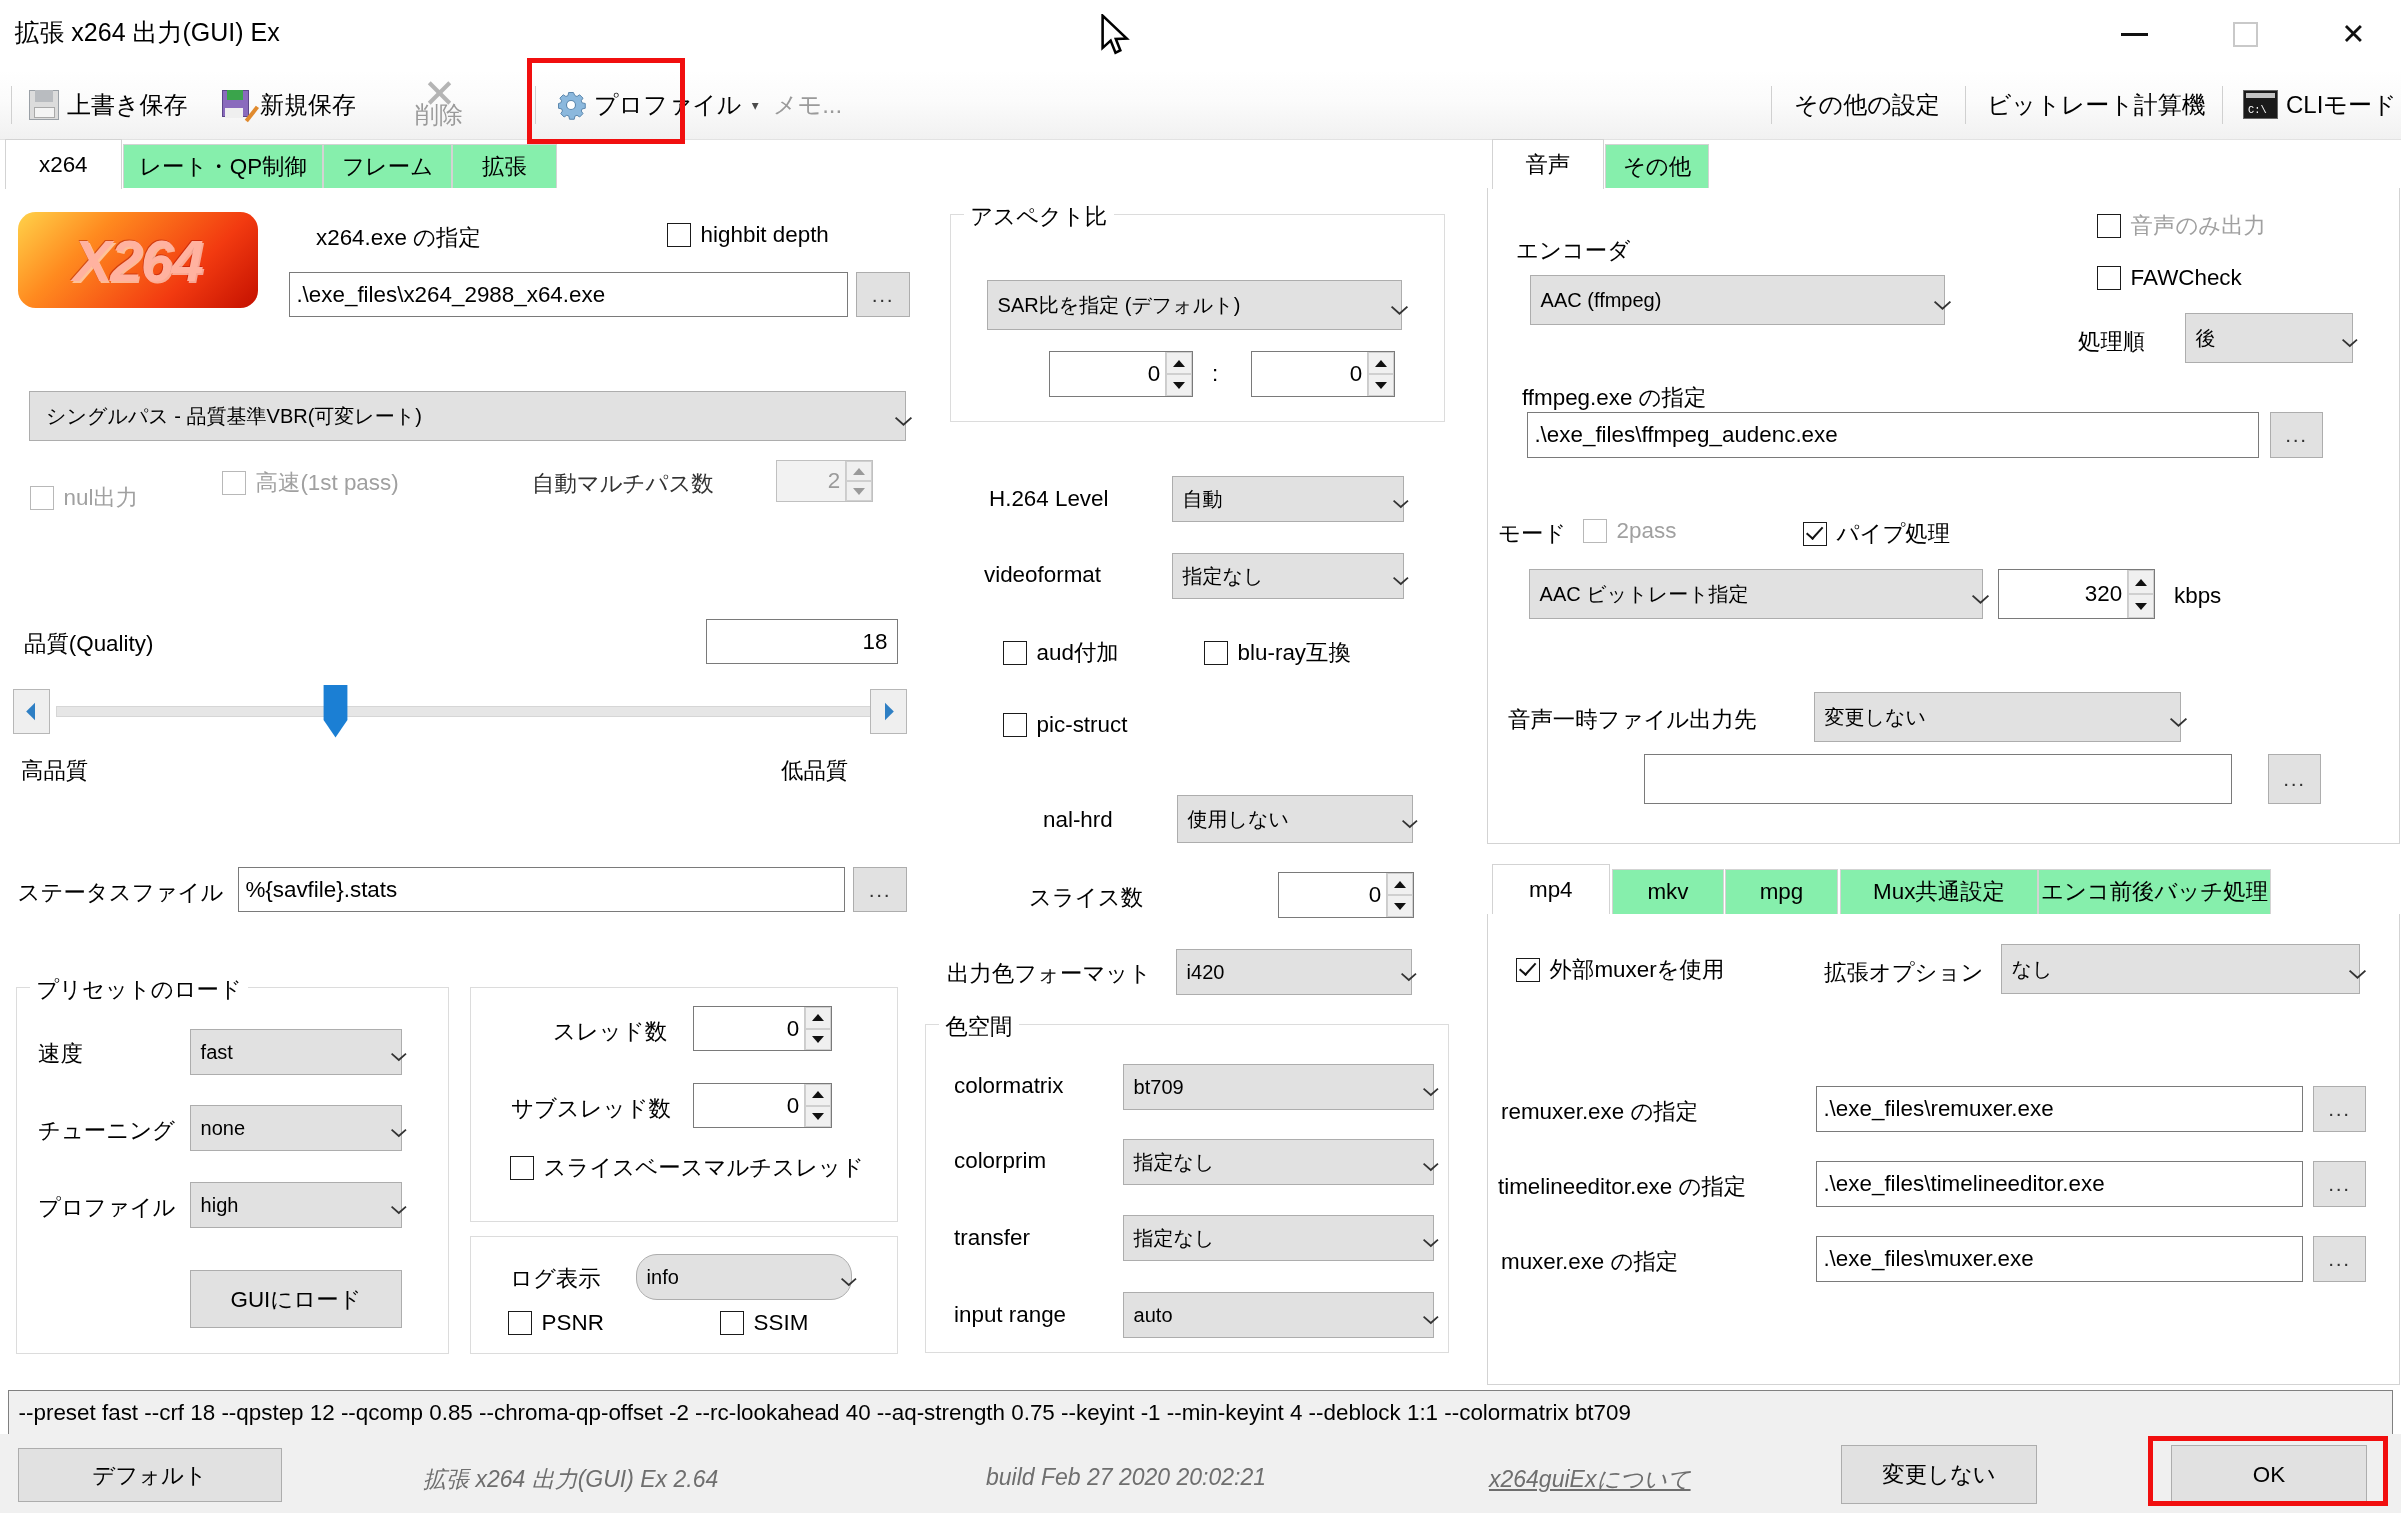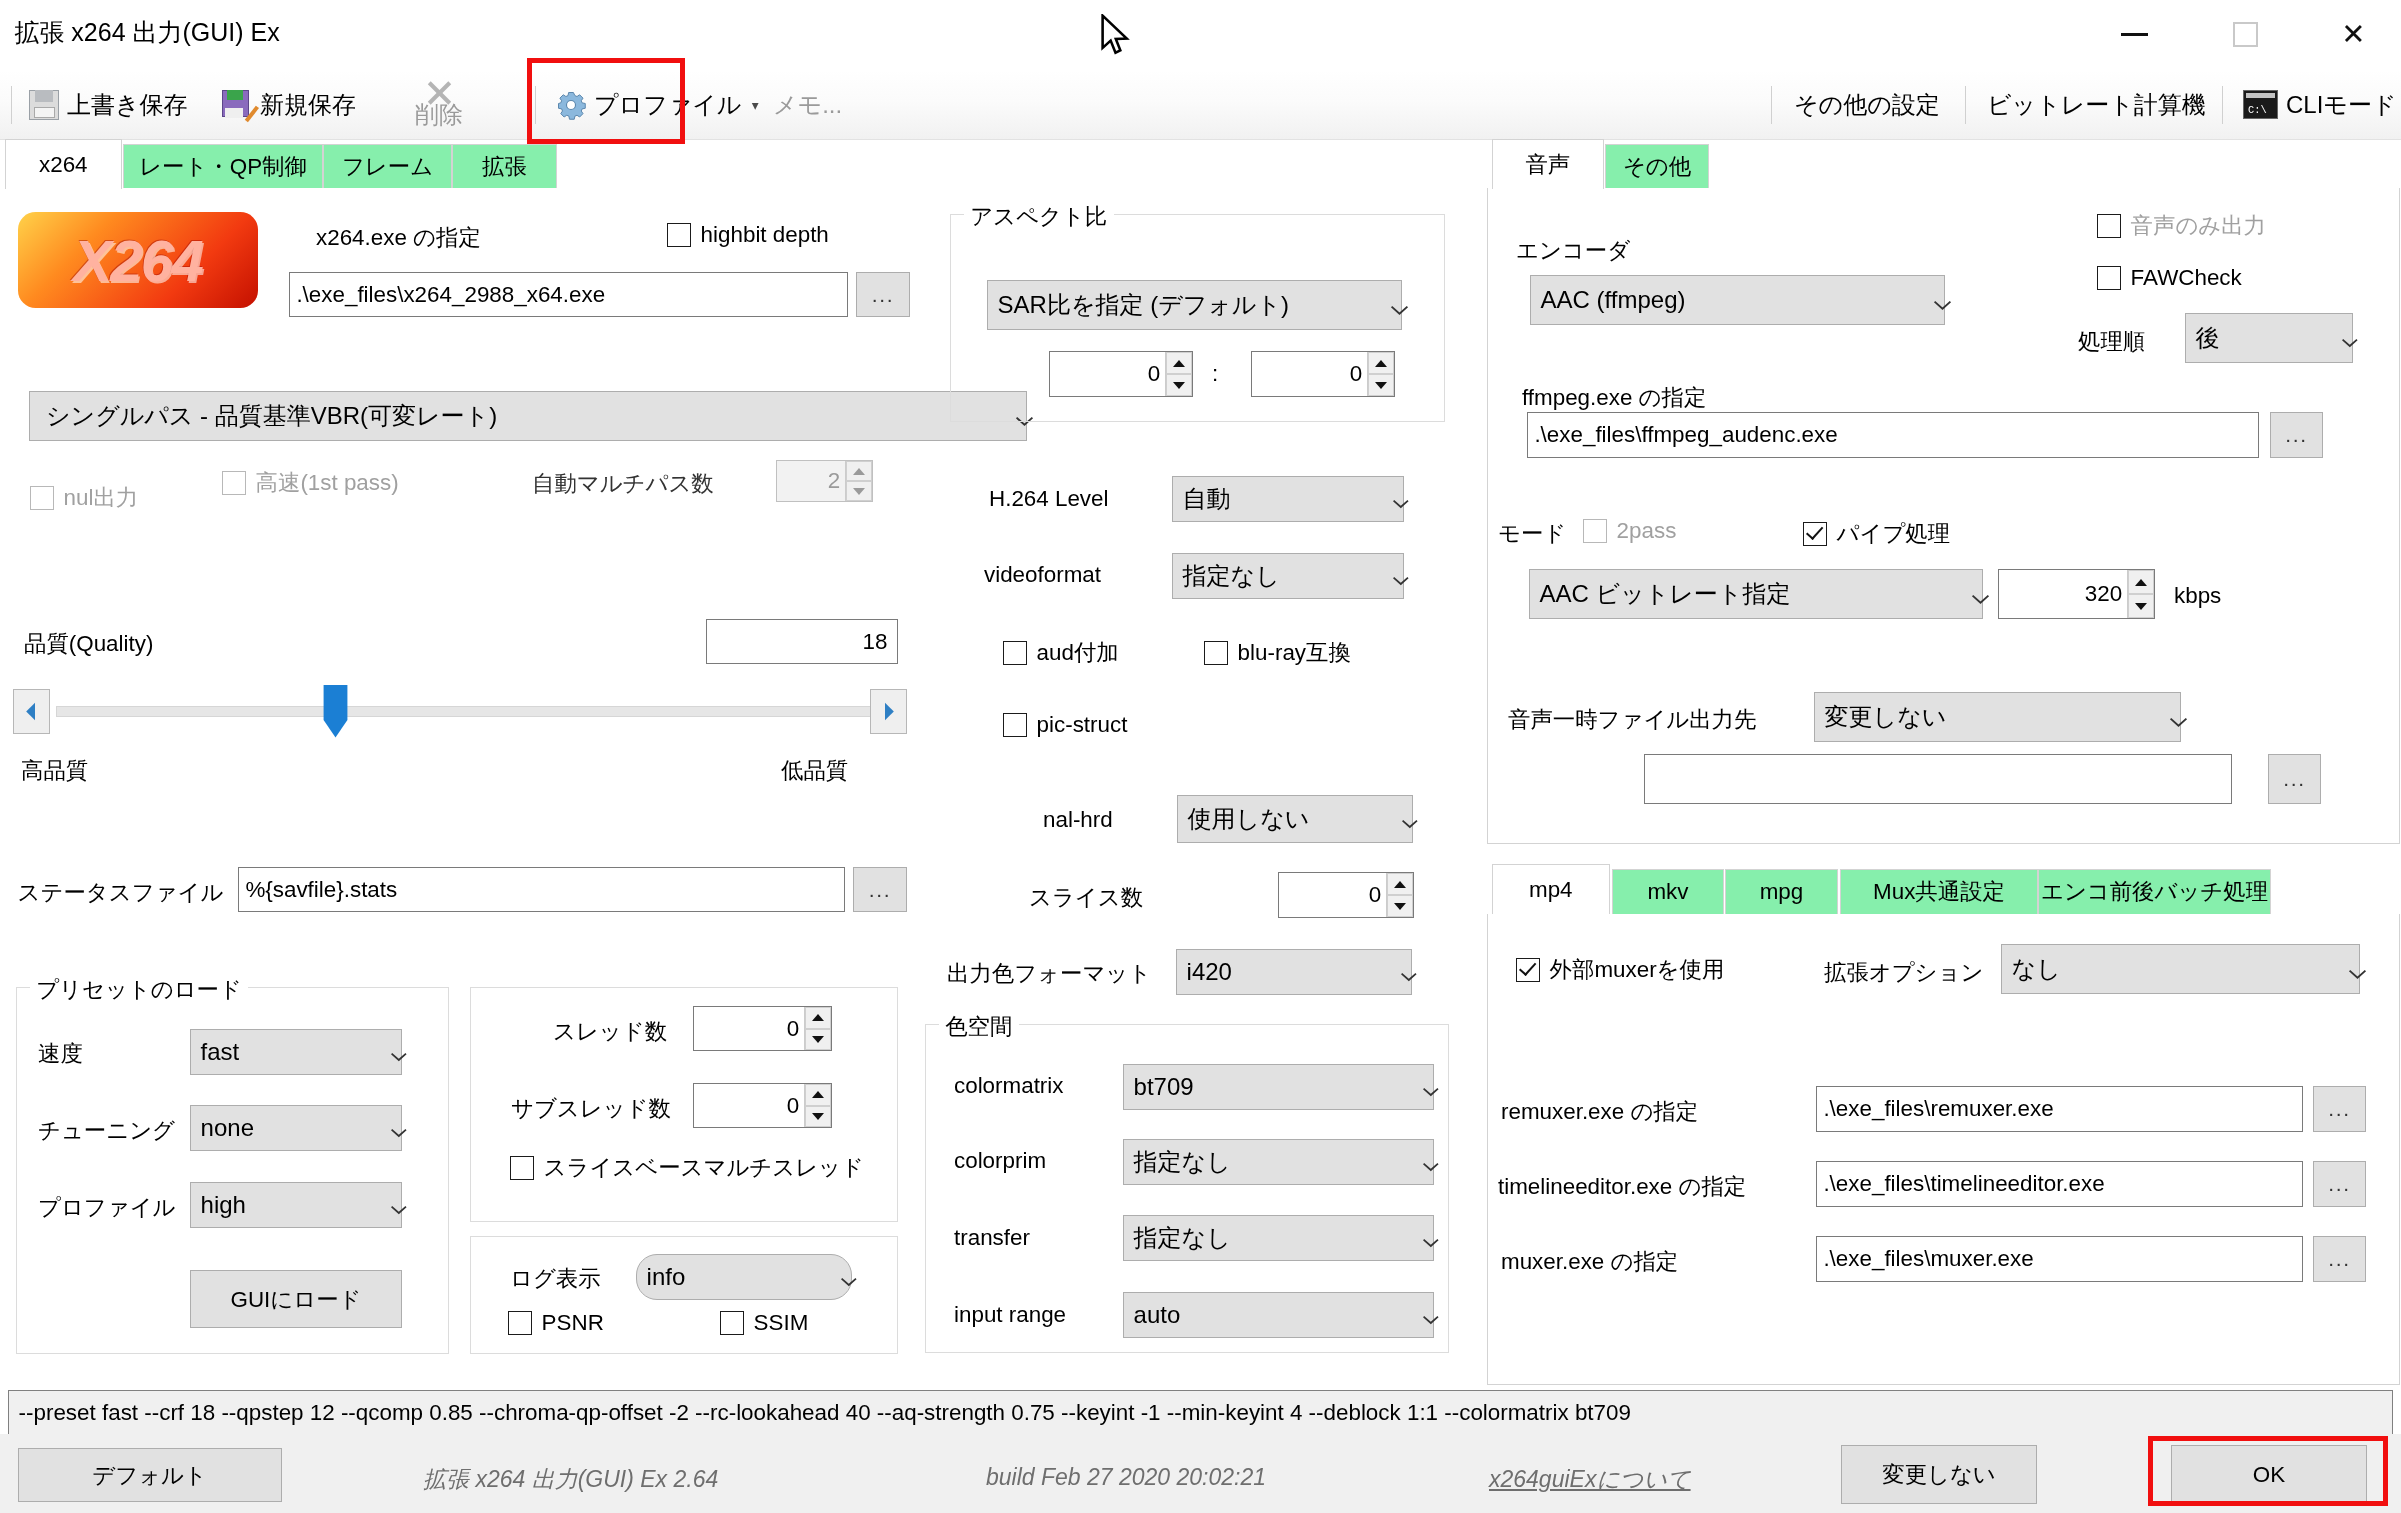--- a/index.html
+++ b/index.html
@@ -70,21 +70,21 @@
 
   .textbox{position:absolute;background:#fff;border:1.6px solid #7a7a7a;box-sizing:border-box;
       display:flex;align-items:center;padding:0 6.4px;font-size:22.4px;color:#000;}
   .textbox.num{justify-content:flex-end;padding-right:9.6px;}
 
   .btn{position:absolute;background:#e1e1e1;border:0.8px solid #adadad;box-sizing:border-box;
       display:flex;align-items:center;justify-content:center;font-size:22.4px;color:#000;}
   .btn.dots{font-size:21px;letter-spacing:1.6px;color:#333;}
 
   .combo{position:absolute;background:#e1e1e1;border:0.8px solid #adadad;box-sizing:border-box;
-      display:flex;align-items:center;padding-left:9.6px;font-size:24px;color:#000;}
+      display:flex;align-items:center;padding-left:9.6px;font-size:20px;color:#000;}
   .combo .arrow{position:absolute;right:11.2px;top:50%;transform:translateY(-50%);width:0;height:0;}
   .combo .arrow svg{display:block;}
 
   .spin{position:absolute;background:#fff;border:1.6px solid #7a7a7a;box-sizing:border-box;display:flex;align-items:center;}
   .spin .val{flex:1;text-align:right;padding-right:4.8px;font-size:22.4px;}
   .spin .btns{width:27px;height:100%;display:flex;flex-direction:column;border-left:0.8px solid #ccc;box-sizing:border-box;}
   .spin .btns div{flex:1;background:#f0f0f0;border:0.8px solid #cfcfcf;box-sizing:border-box;display:flex;align-items:center;justify-content:center;}
   .spin.dis{background:#f2f2f2;border-color:#c0c0c0;color:#9a9a9a;}
   .spin.dis .val{color:#9a9a9a;}
   .tri-up{width:0;height:0;border-left:6.4px solid transparent;border-right:6.4px solid transparent;border-bottom:7.2px solid #111;}
@@ -246,21 +246,21 @@
   <span class="box"></span>
   <span>highbit depth</span>
 </div>
 <div class="textbox" style="left:289px;top:272px;width:559px;height:45px;">
   <span>.\exe_files\x264_2988_x64.exe</span>
 </div>
 <div class="btn dots" style="left:856px;top:272px;width:54px;height:45px;">
   <span>...</span>
 </div>
 
-<div class="combo" style="left:29px;top:391px;width:998px;height:50px;padding-left:16px;">
+<div class="combo" style="left:29px;top:391px;width:877px;height:50px;padding-left:16px;">
   <span>シングルパス - 品質基準VBR(可変レート)</span>
   <span class="arrow">
     <svg width="19" height="11.2" viewBox="0 0 24 14">
         <path d="M2 2 L12 11 L22 2" fill="none" stroke="#333" stroke-width="2.4"></path>
       </svg>
   </span>
 </div>
 
 <div class="chk dis" style="left:30px;top:482px;">
   <span class="box"></span>

